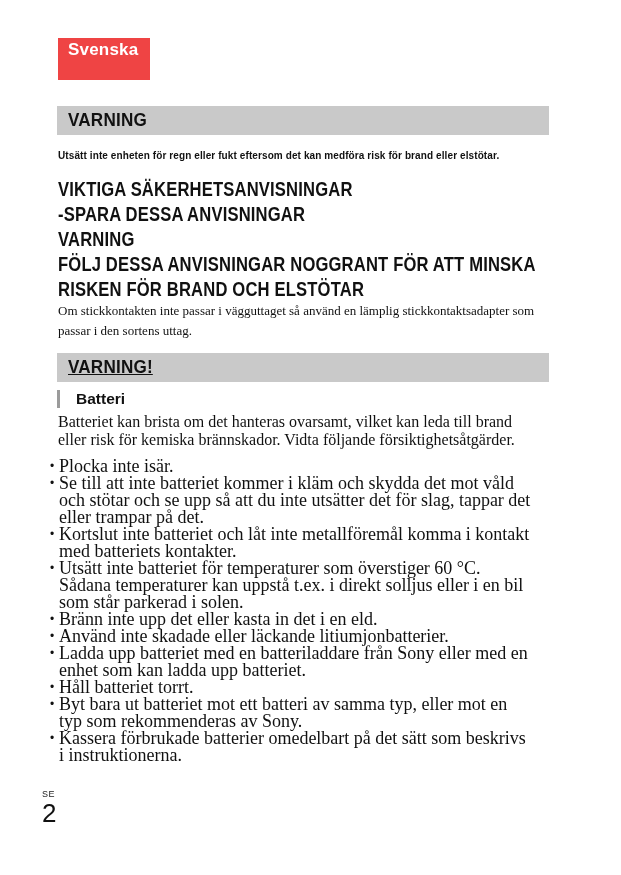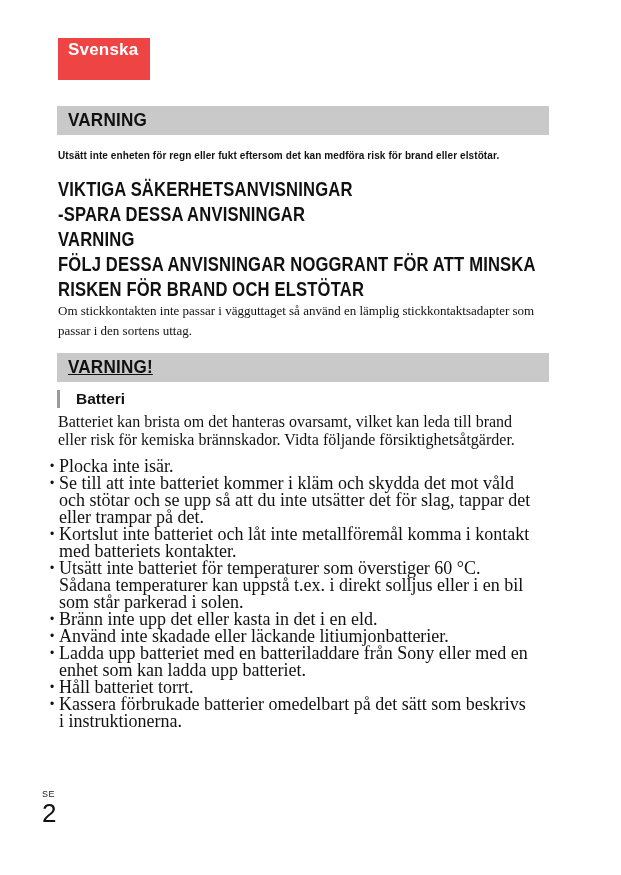--- a/index.html
+++ b/index.html
@@ -162,20 +162,21 @@
 
     <ul class="precaution-list">
       <li>Plocka inte isär.</li>
       <li>Se till att inte batteriet kommer i kläm och skydda det mot våld och stötar och se upp så att du inte utsätter det för slag, tappar det eller trampar på det.</li>
       <li>Kortslut inte batteriet och låt inte metallföremål komma i kontakt med batteriets kontakter.</li>
       <li>Utsätt inte batteriet för temperaturer som överstiger 60 °C. Sådana temperaturer kan uppstå t.ex. i direkt solljus eller i en bil som står parkerad i solen.</li>
       <li>Bränn inte upp det eller kasta in det i en eld.</li>
       <li>Använd inte skadade eller läckande litiumjonbatterier.</li>
       <li>Ladda upp batteriet med en batteriladdare från Sony eller med en enhet som kan ladda upp batteriet.</li>
       <li>Håll batteriet torrt.</li>
+      <li>Byt bara ut batteriet mot ett batteri av samma typ, eller mot en typ som rekommenderas av Sony.</li>
       <li>Kassera förbrukade batterier omedelbart på det sätt som beskrivs i instruktionerna.</li>
     </ul>
 
   </div>
 
   <div class="page-footer">
     <div class="footer-region">SE</div>
     <div class="footer-page-num">2</div>
   </div>
 </div>

